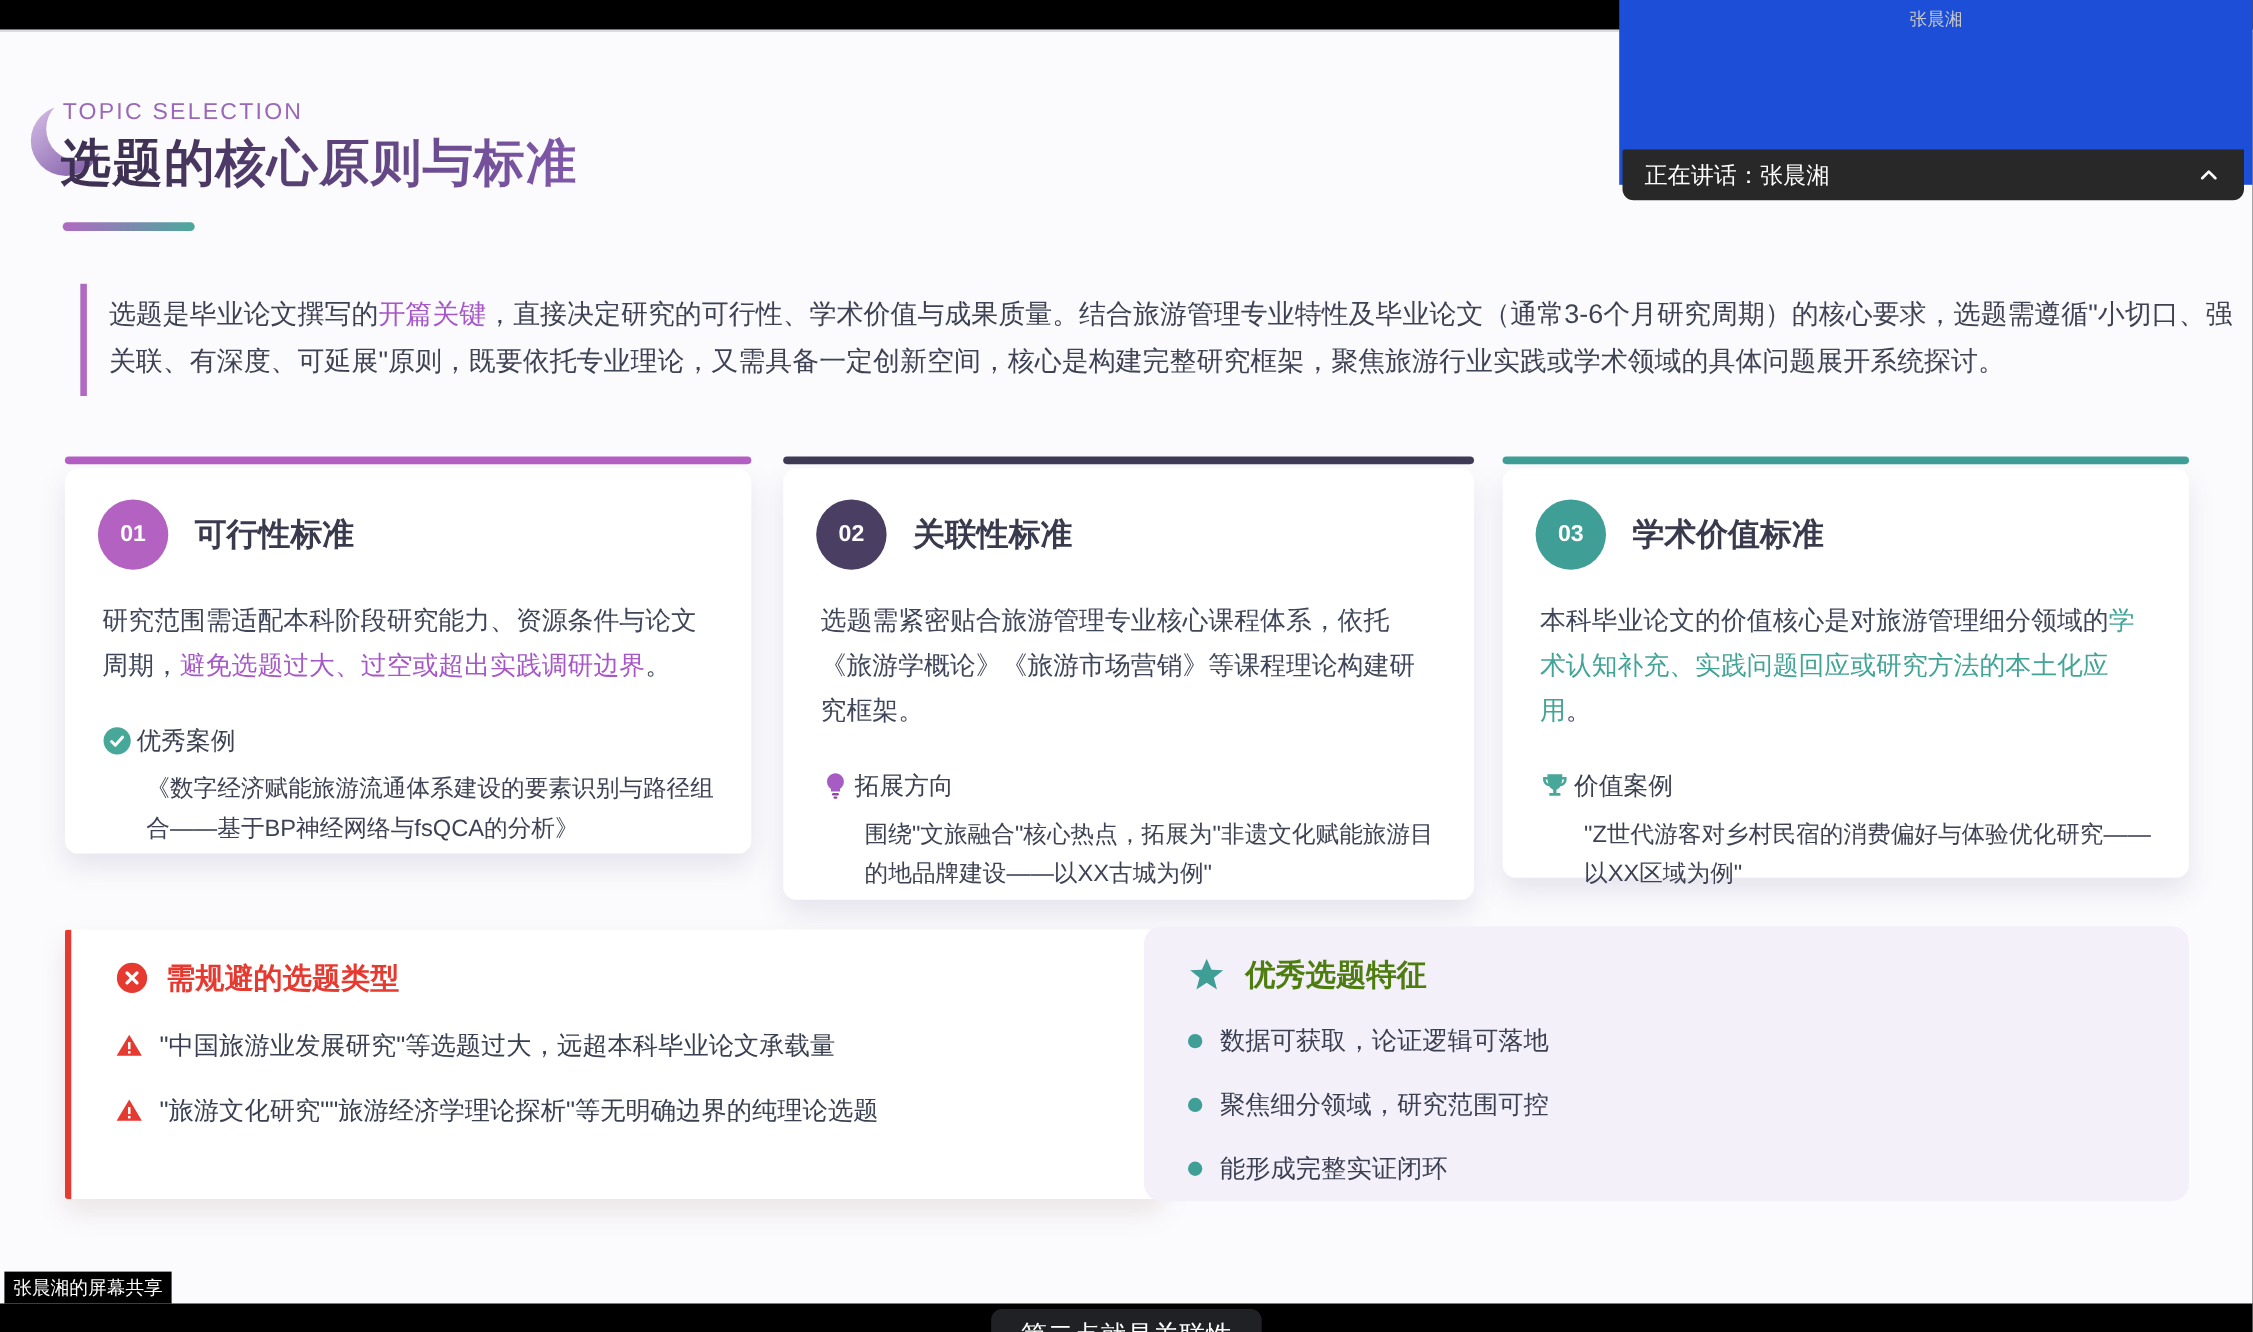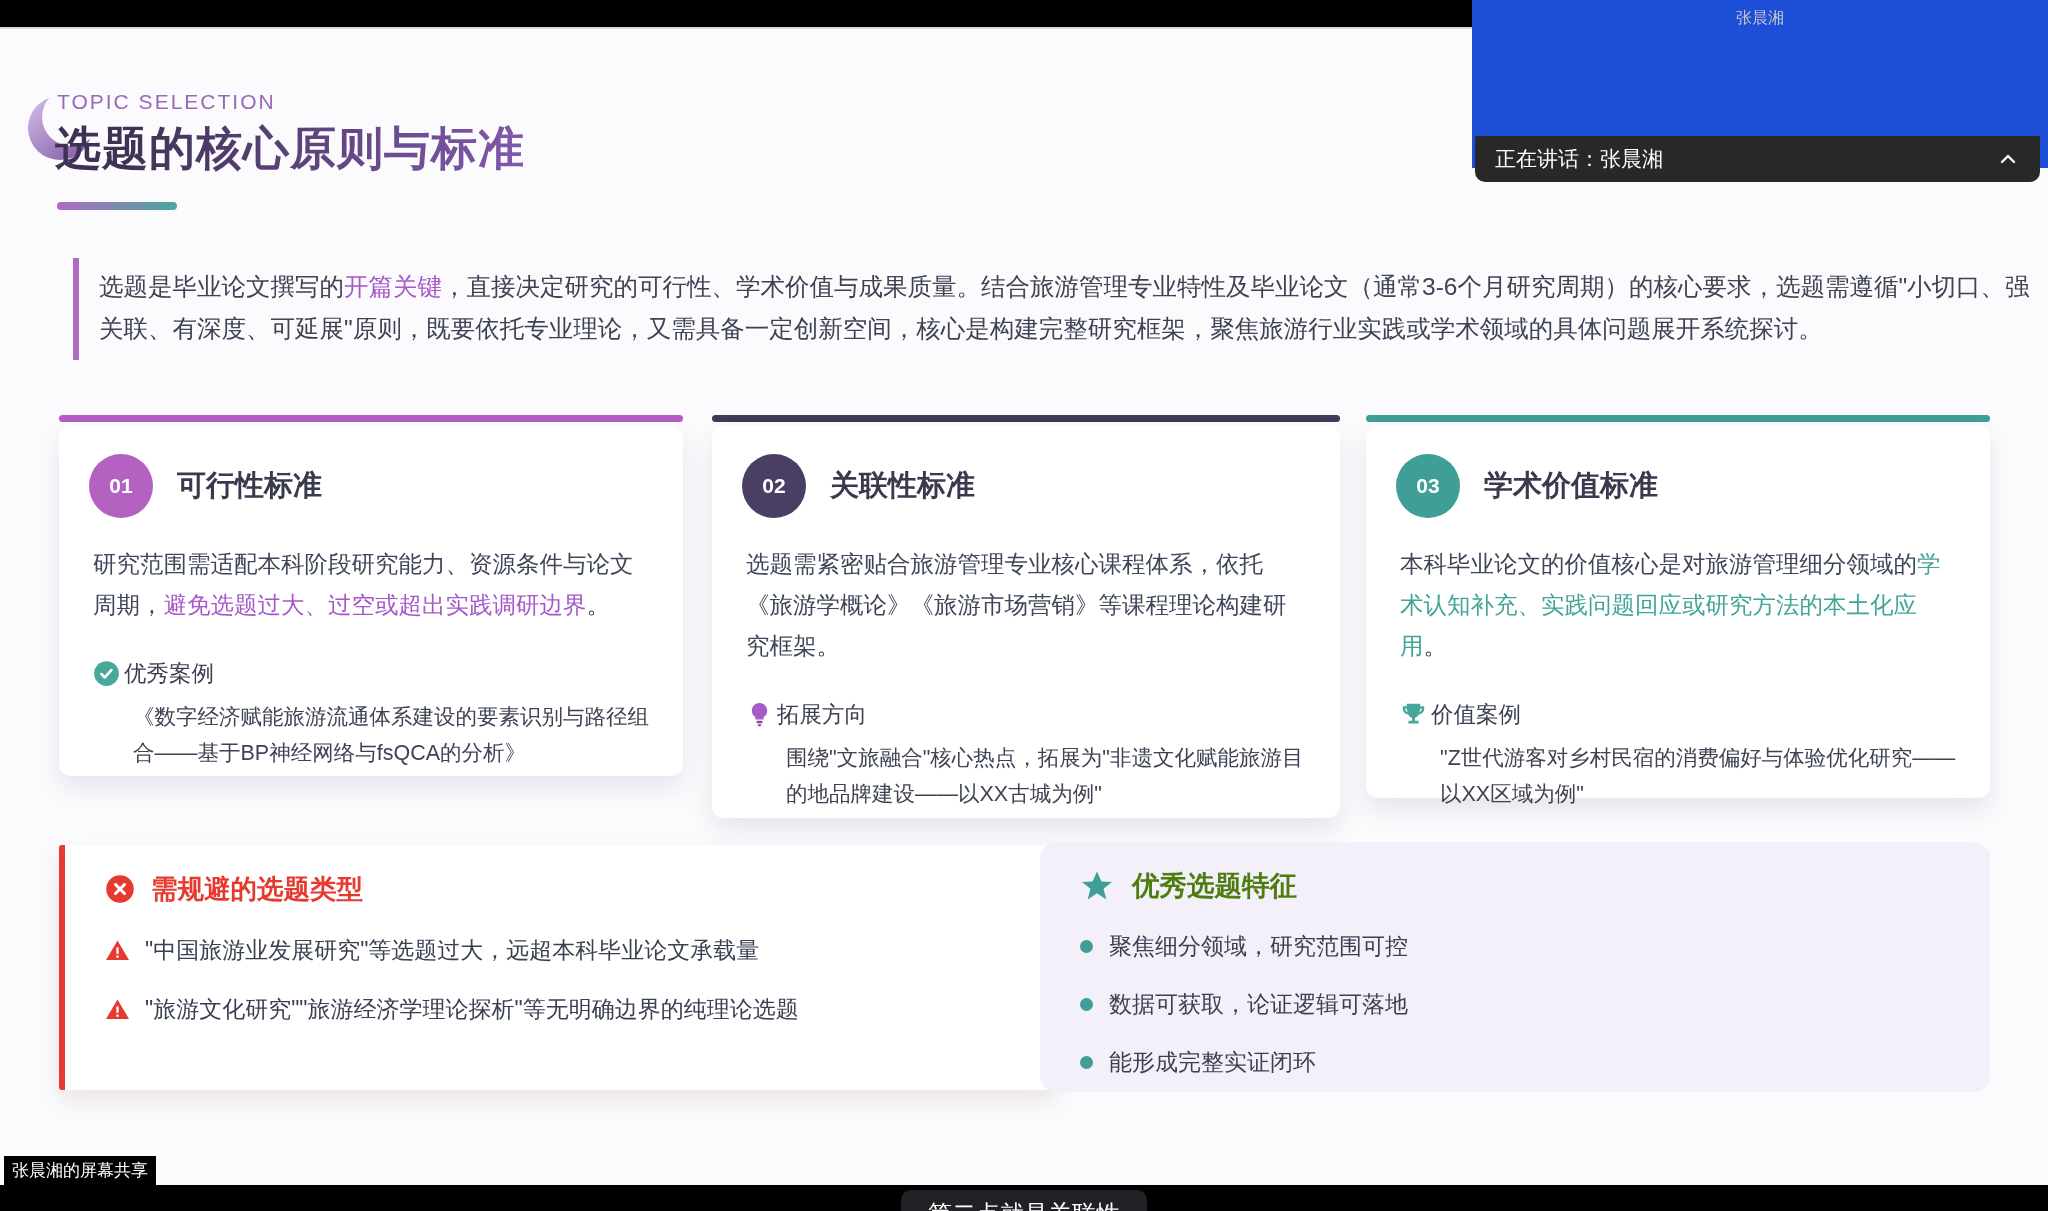--- a/index.html
+++ b/index.html
@@ -195,25 +195,25 @@
 
     <div class="good">
       <div class="good-header">
         <svg width="34" height="34" viewBox="0 0 24 24">
           <polygon points="12,1.8 15.1,8.9 22.6,9.2 16.6,14 18.6,21.6 12,17.2 5.4,21.6 7.4,14 1.4,9.2 8.9,8.9" fill="#3f9e96"></polygon>
         </svg>
         <span class="good-title">优秀选题特征</span>
       </div>
       <div class="good-item">
         <span class="dot"></span>
-        <span>聚焦细分领域，研究范围可控</span>
+        <span>数据可获取，论证逻辑可落地</span>
       </div>
       <div class="good-item">
         <span class="dot"></span>
-        <span>数据可获取，论证逻辑可落地</span>
+        <span>聚焦细分领域，研究范围可控</span>
       </div>
       <div class="good-item">
         <span class="dot"></span>
         <span>能形成完整实证闭环</span>
       </div>
     </div>
   </div>
 
   <div class="video-tile">
     <span class="video-name">张晨湘</span>

